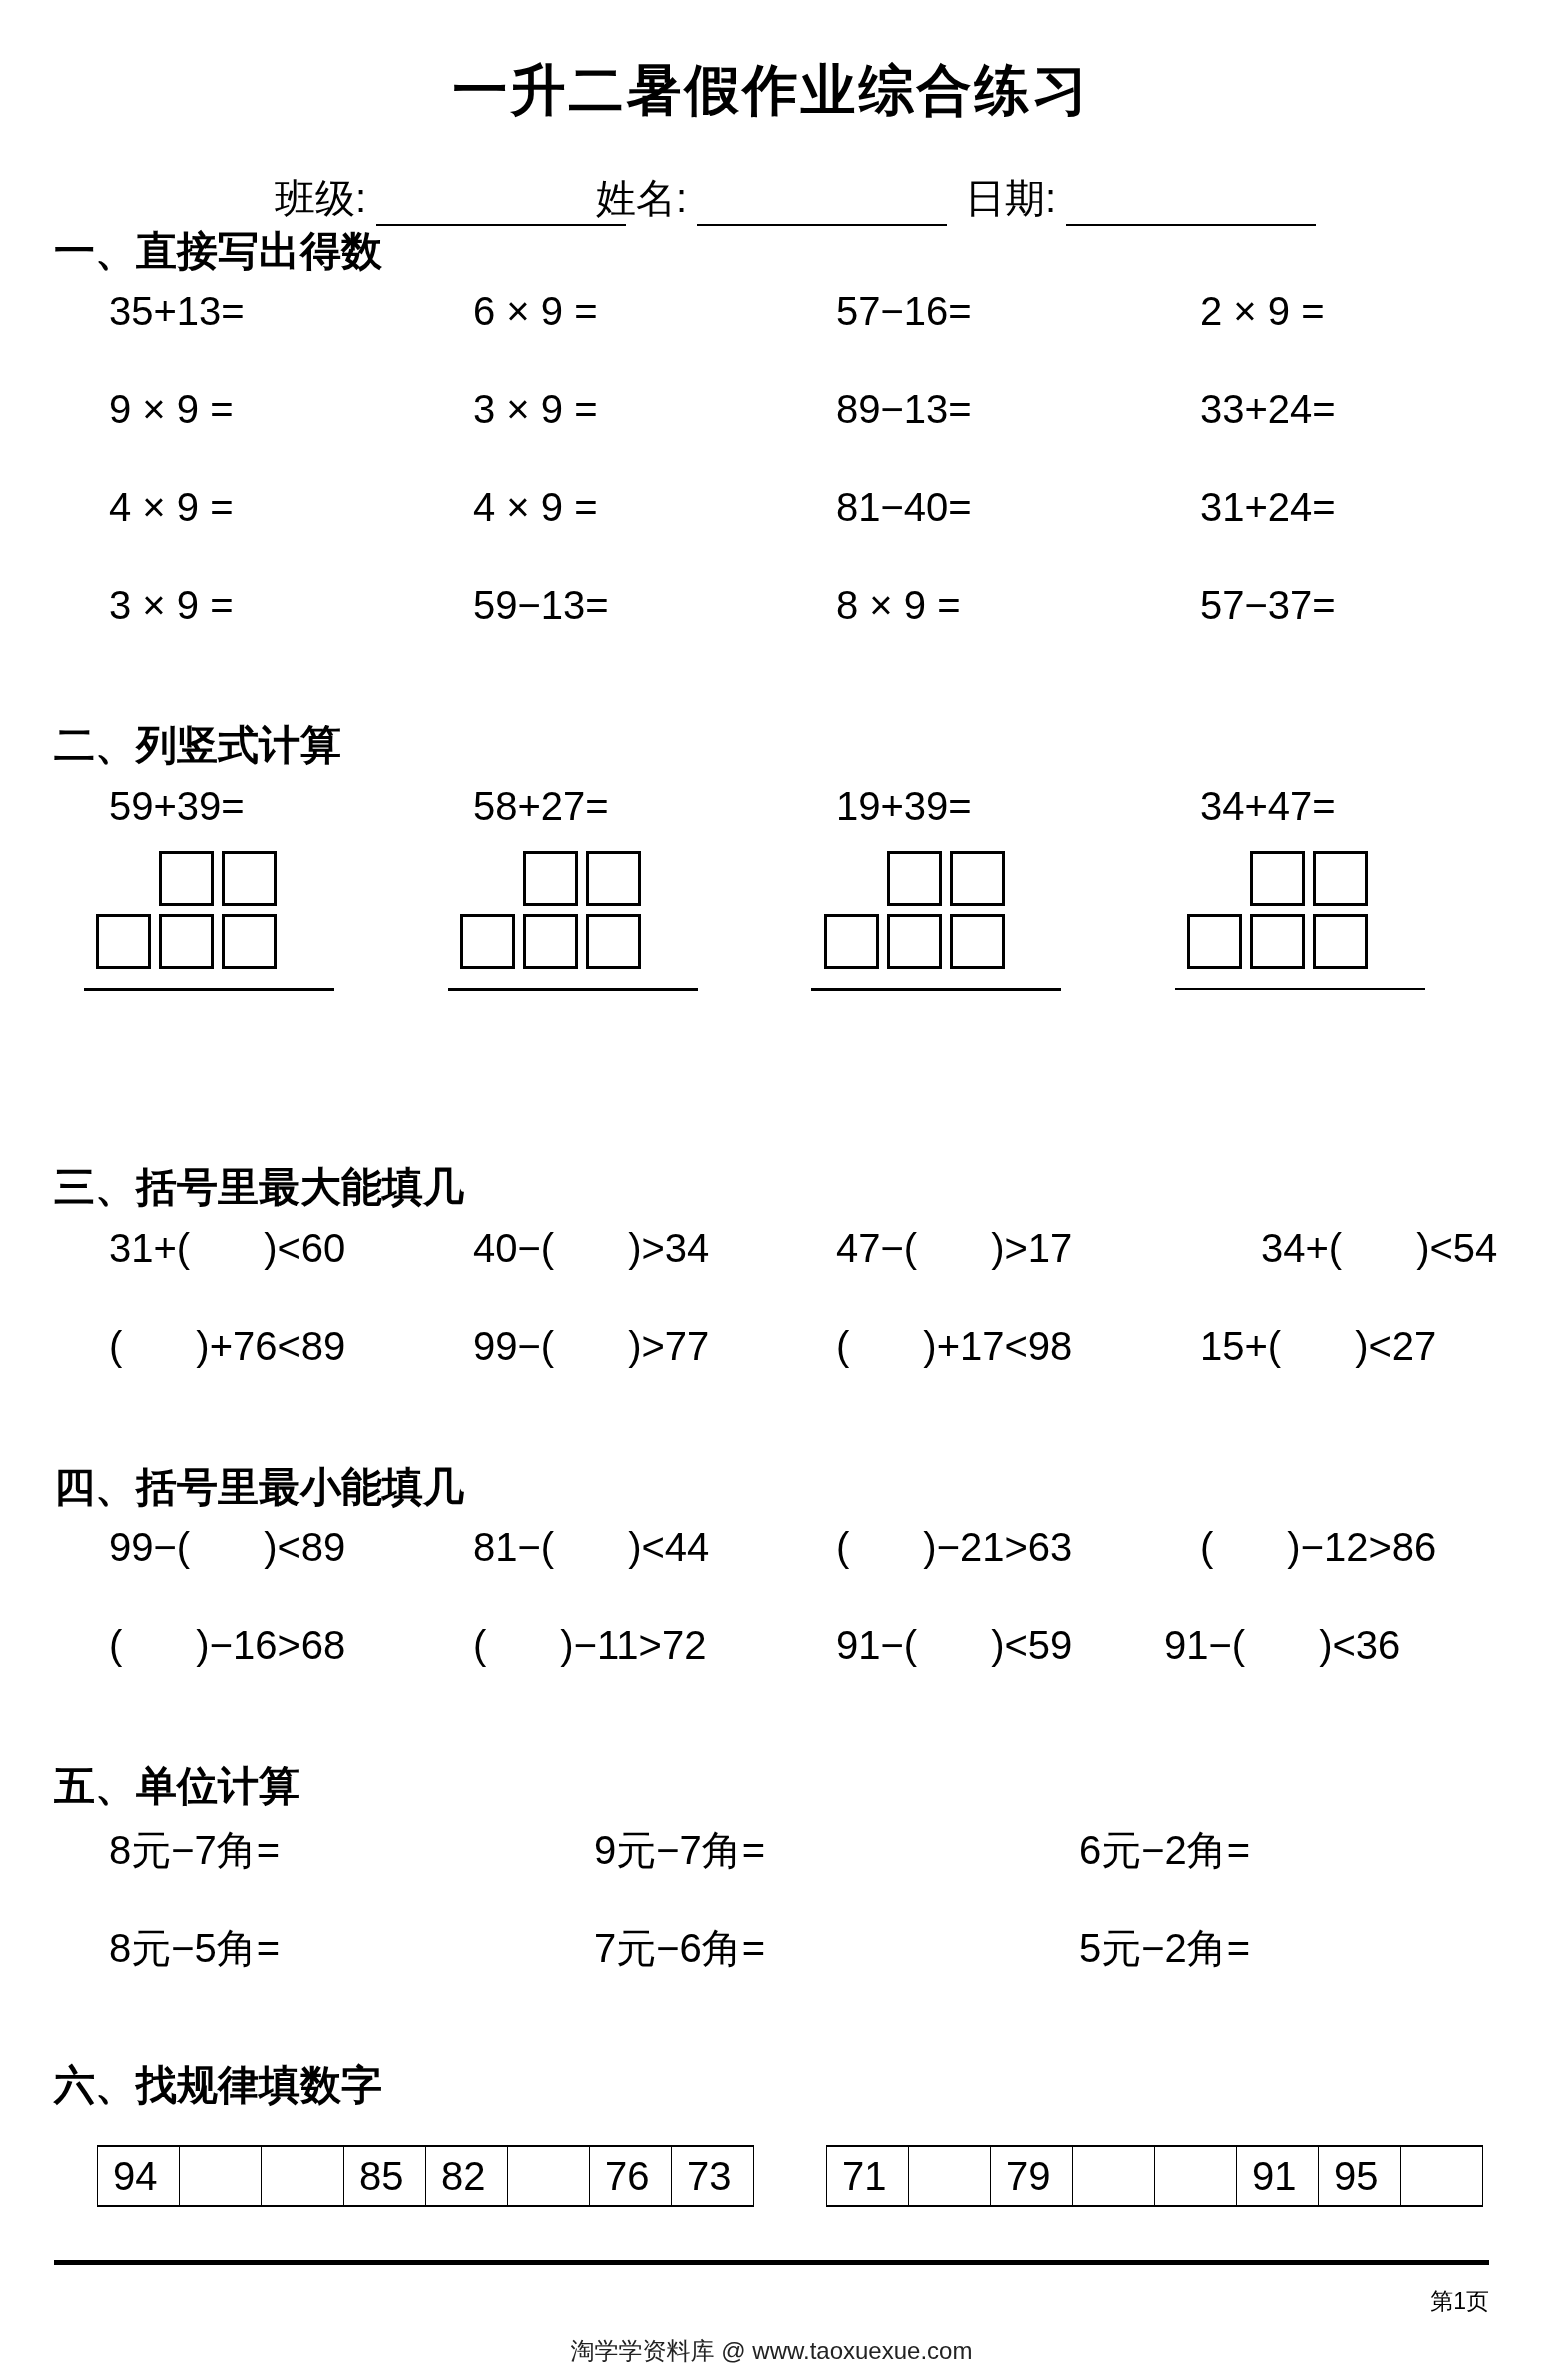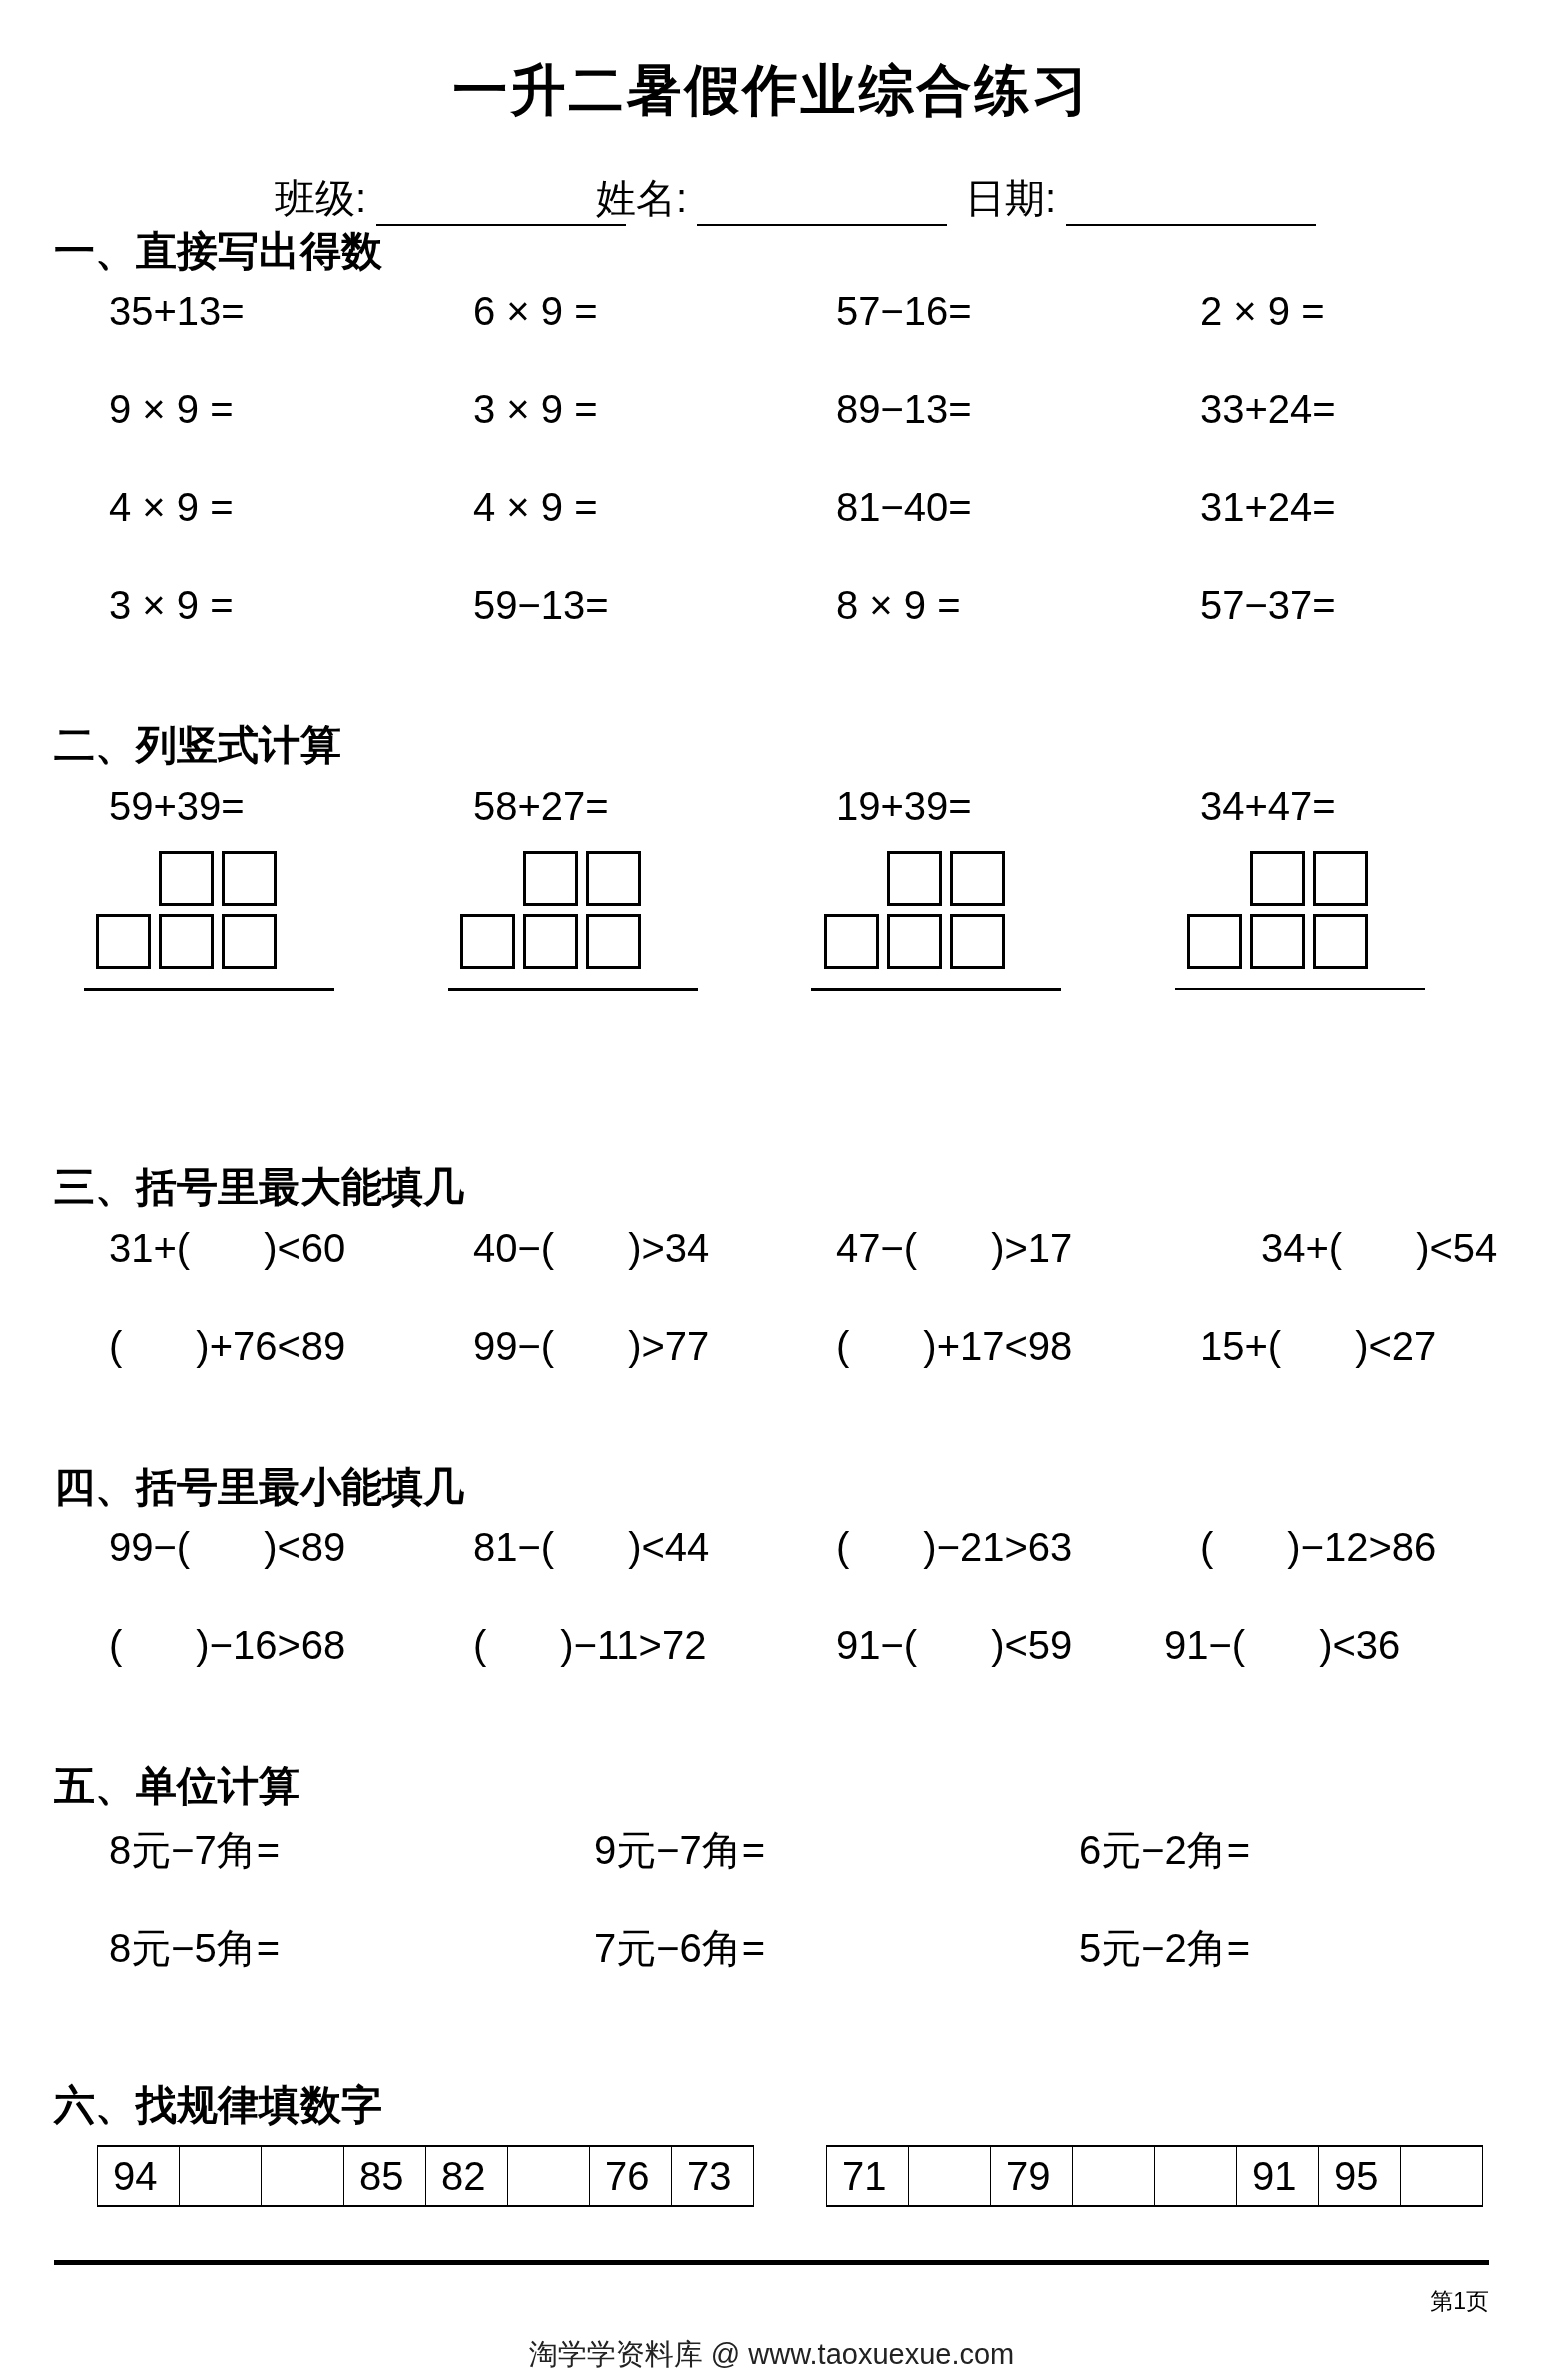--- a/index.html
+++ b/index.html
@@ -11,21 +11,21 @@
   .hdr .blank { display: inline-block; width: 250px; border-bottom: 2.5px solid #000; height: 35px; vertical-align: bottom; margin-left: 10px; }
   .sec-h { left: 54px; font-size: 41px; font-weight: bold; }
   .prob { font-size: 40px; }
   .box { position: absolute; width: 55px; height: 55px; border: 3.5px solid #000; box-sizing: border-box; }
   .uline { position: absolute; height: 3px; background: #000; }
   .paren-gap { display: inline-block; width: 74px; }
   table.seq { position: absolute; border-collapse: collapse; font-size: 40px; }
   table.seq td { border-left: 1.5px solid #000; border-right: 1.5px solid #000; border-top: 2.5px solid #000; border-bottom: 2.5px solid #000; width: 82px; height: 60px; padding: 0 0 0 15px; box-sizing: border-box; vertical-align: middle; }
   .footer-rule { position: absolute; left: 54px; top: 2260px; width: 1435px; height: 4.5px; background: #000; }
   .page-no { top: 2286px; right: 54px; font-size: 23px; }
-  .watermark { top: 2335px; left: 0; width: 1543px; text-align: center; font-size: 29px; color: #222; }
+  .watermark { top: 2335px; left: 0; width: 1543px; text-align: center; font-size: 24px; color: #222; }
 </style>
 </head>
 <body>
 
 <div class="abs title">一升二暑假作业综合练习</div>
 
 <div class="abs hdr" style="left:228px;margin-left:47px;">
   <span>班级:</span><span class="blank"></span>
 </div>
 <div class="abs hdr" style="left:596px;">
@@ -114,21 +114,21 @@
 <div class="abs sec-h" style="top:1759px;">五、单位计算</div>
 <div id="s5">
     <div class="abs prob" style="left: 109px; top: 1823px;">8元−7角=</div>
     <div class="abs prob" style="left: 594px; top: 1823px; text-align: center;">9元−7角=</div>
     <div class="abs prob" style="left: 1079px; top: 1823px;">6元−2角=</div>
     <div class="abs prob" style="left: 109px; top: 1921px;">8元−5角=</div>
     <div class="abs prob" style="left: 594px; top: 1921px;">7元−6角=</div>
     <div class="abs prob" style="left: 1079px; top: 1921px;">5元−2角=</div>
   </div>
 
-<div class="abs sec-h" style="top:2058px;margin-top:20px;">六、找规律填数字</div>
+<div class="abs sec-h" style="top:2058px;">六、找规律填数字</div>
 <table class="seq" style="left:97px; top:2145px;">
     <tbody>
       <tr id="seq1">
         <td>94</td>
         <td></td>
         <td></td>
         <td>85</td>
         <td>82</td>
         <td></td>
         <td>76</td>

